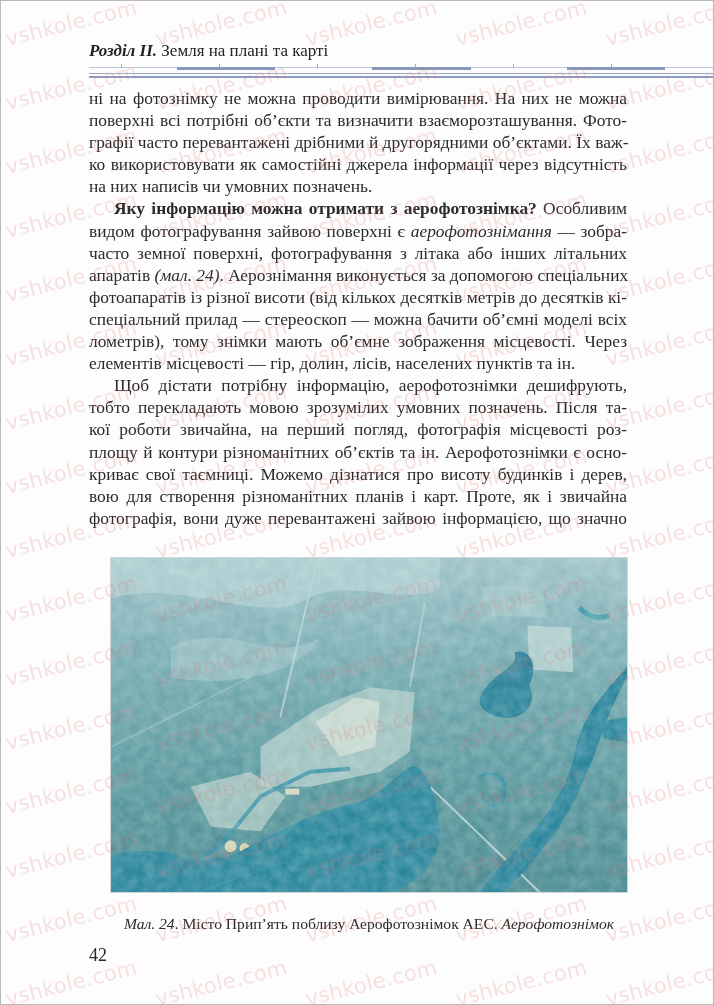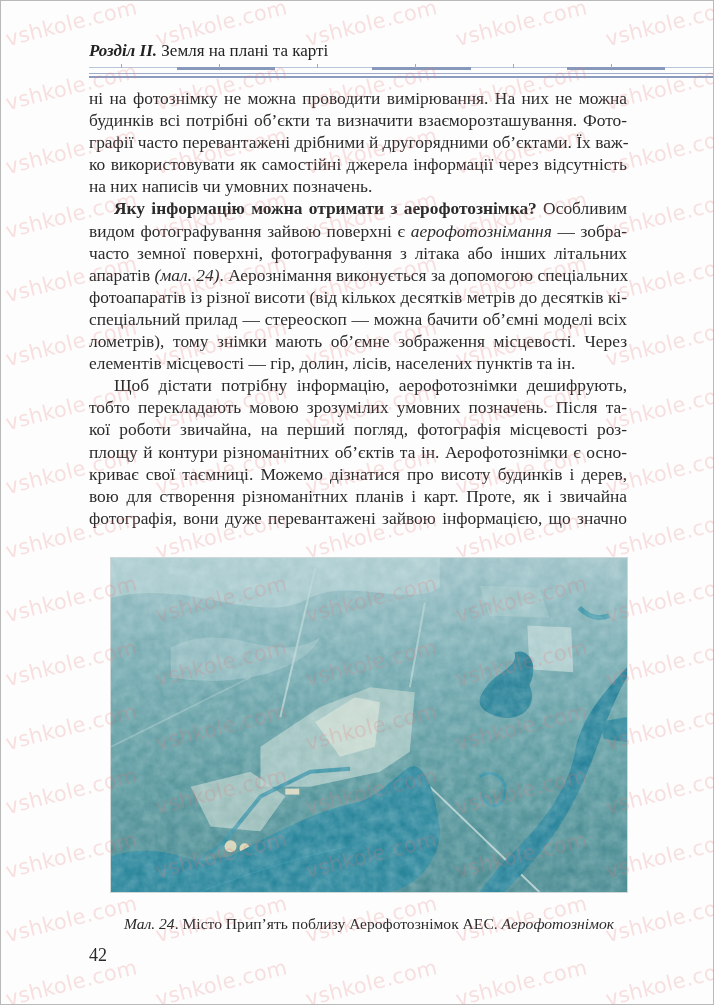--- a/index.html
+++ b/index.html
@@ -167,21 +167,21 @@
     <div class="tick" style="left:424px;"></div>
     <div class="tick" style="left:522px;"></div>
     <div class="double1"></div>
     <div class="double2"></div>
   </div>
 
   <div class="text-block">
 
     <div>
       <span class="line">ні на фотознімку не можна проводити вимірювання. На них не можна</span>
-      <span class="line">будинків всі потрібні об’єкти та визначити взаєморозташування. Фото-</span>
+      <span class="line">поверхні всі потрібні об’єкти та визначити взаєморозташування. Фото-</span>
       <span class="line">графії часто перевантажені дрібними й другорядними об’єктами. Їх важ-</span>
       <span class="line">ко використовувати як самостійні джерела інформації через відсутність</span>
       <span class="line last">на них написів чи умовних позначень.</span>
     </div>
 
     <div>
       <span class="line indent"><span class="bold">Яку інформацію можна отримати з аерофотознімка?</span><span> Особливим</span></span>
       <span class="line"><span>видом фотографування зайвою поверхні є </span><span class="ital">аерофотознімання</span><span> — зобра-</span></span>
       <span class="line">часто земної поверхні, фотографування з літака або інших літальних</span>
       <span class="line"><span>апаратів </span><span class="ital">(мал. 24)</span><span>. Аерознімання виконується за допомогою спеціальних</span></span>

